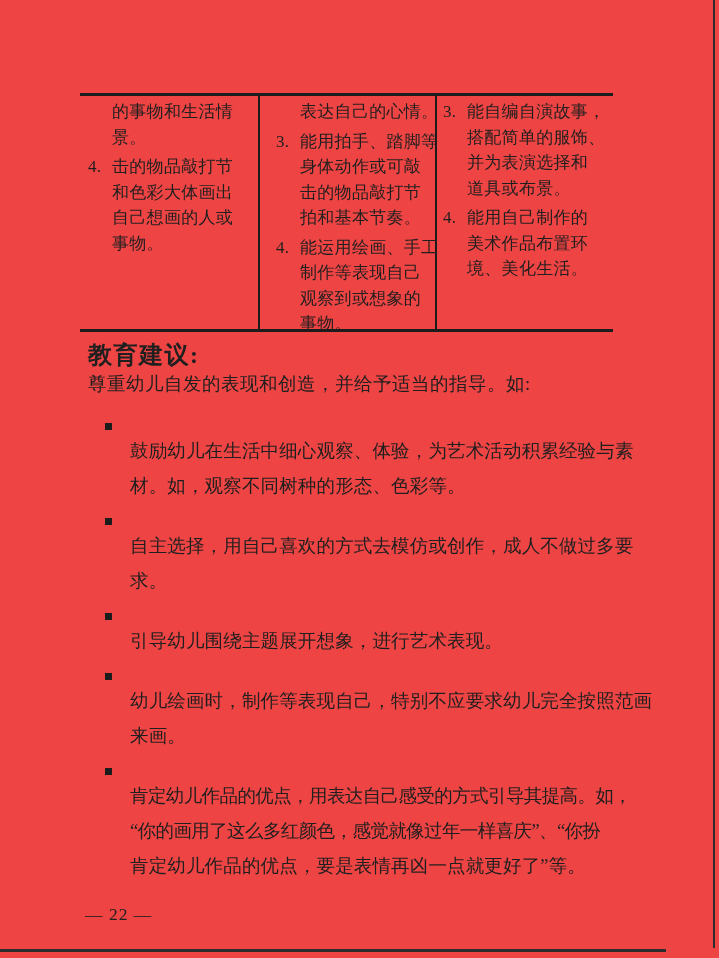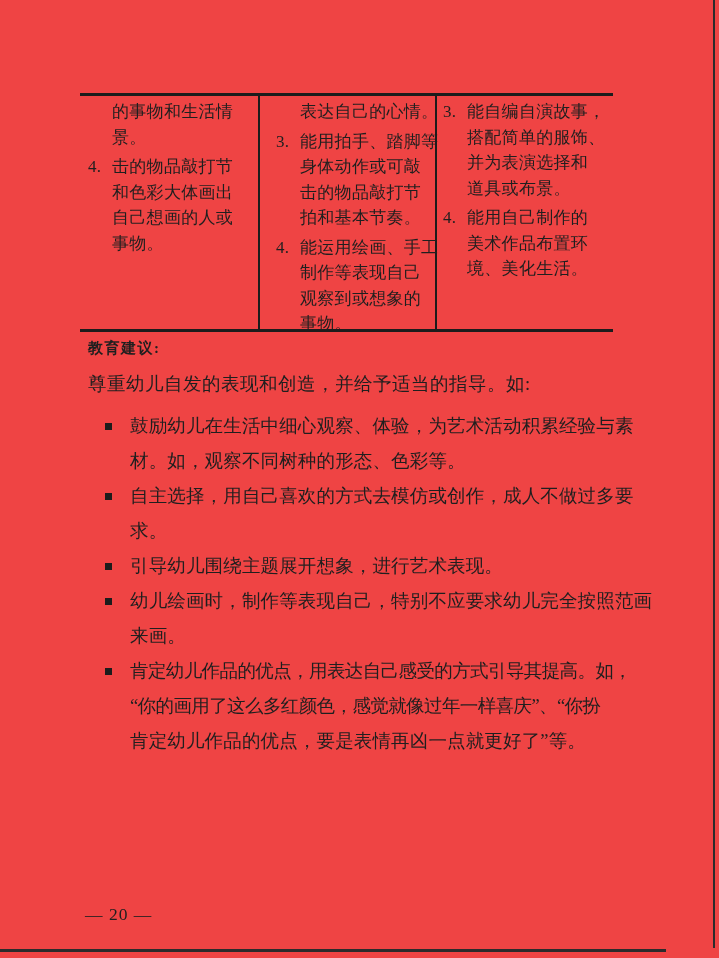--- a/index.html
+++ b/index.html
@@ -42,21 +42,21 @@
   .titem + .titem { margin-top: 4px; }
   .tnum { width: 24px; flex: none; line-height: 25.5px; }
   .tlines { flex: 1; min-width: 0; }
   .tline { display: block; line-height: 25.5px; white-space: nowrap; }
 
   
   .section-heading {
     position: absolute;
     left: 88px;
     top: 339px;
-    font-size: 15px;
+    font-size: 24px;
     font-weight: 700;
     letter-spacing: 1.5px;
     white-space: nowrap;
   }
   .section-intro {
     position: absolute;
     left: 88px;
     top: 371px;
     font-size: 18.5px;
     line-height: 27px;
@@ -71,21 +71,21 @@
   }
   .s-item { display: flex; }
   .s-bullet {
     flex: none;
     width: 7px;
     height: 7px;
     background: #1c1c1c;
     margin-top: 14px;
     margin-right: 18px;
   }
-  .s-lines { flex: 1; min-width: 0; }
+  .s-lines { flex: 1; min-width: 0; margin-top: 25px; }
   .s-line {
     display: block;
     font-size: 18.5px;
     line-height: 35px;
     letter-spacing: 0.15px;
     white-space: nowrap;
   }
   .s-line.tight { letter-spacing: -0.6px; }
 
   
@@ -231,18 +231,18 @@
       <span class="s-bullet"></span>
       <span class="s-lines">
         <span class="s-line tight">肯定幼儿作品的优点，用表达自己感受的方式引导其提高。如，</span>
         <span class="s-line tight">“你的画用了这么多红颜色，感觉就像过年一样喜庆”、“你扮</span>
         <span class="s-line">肯定幼儿作品的优点，要是表情再凶一点就更好了”等。</span>
       </span>
     </div>
 
   </div>
 
-  <div class="page-number">— 20 —</div>
+  <div class="page-number">— 22 —</div>
 
   <div class="edge-right"></div>
   <div class="edge-bottom"></div>
 
 </div>
 
 </body></html>

